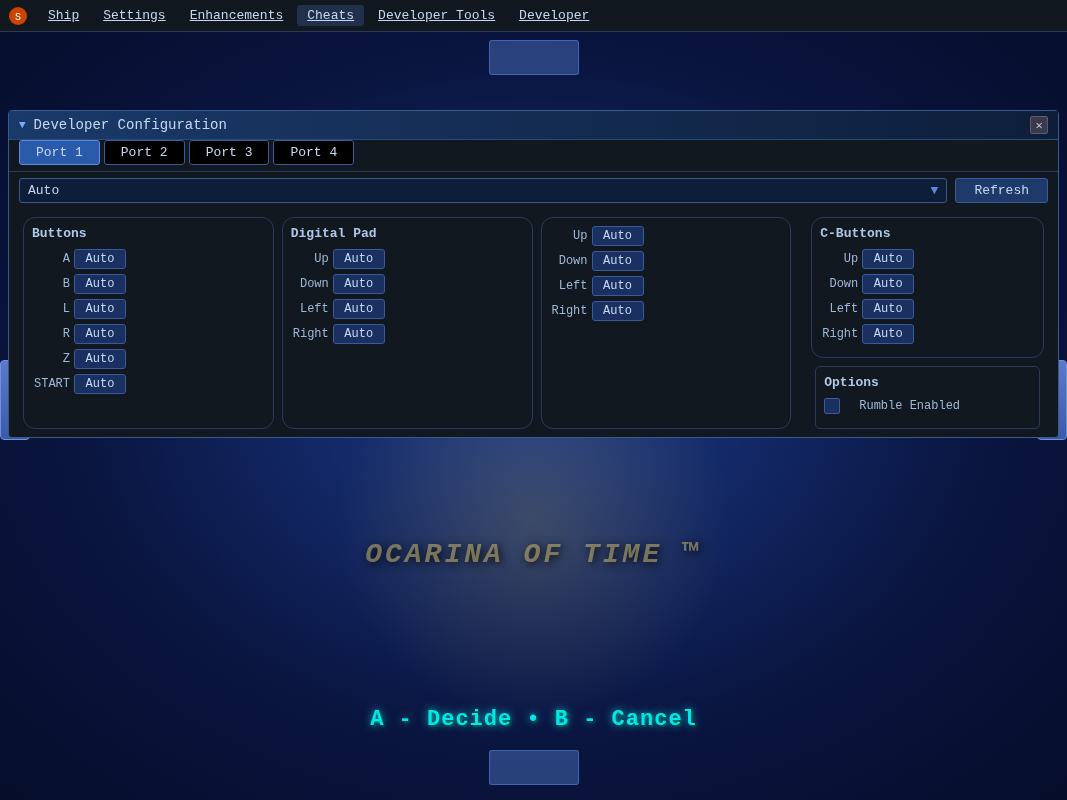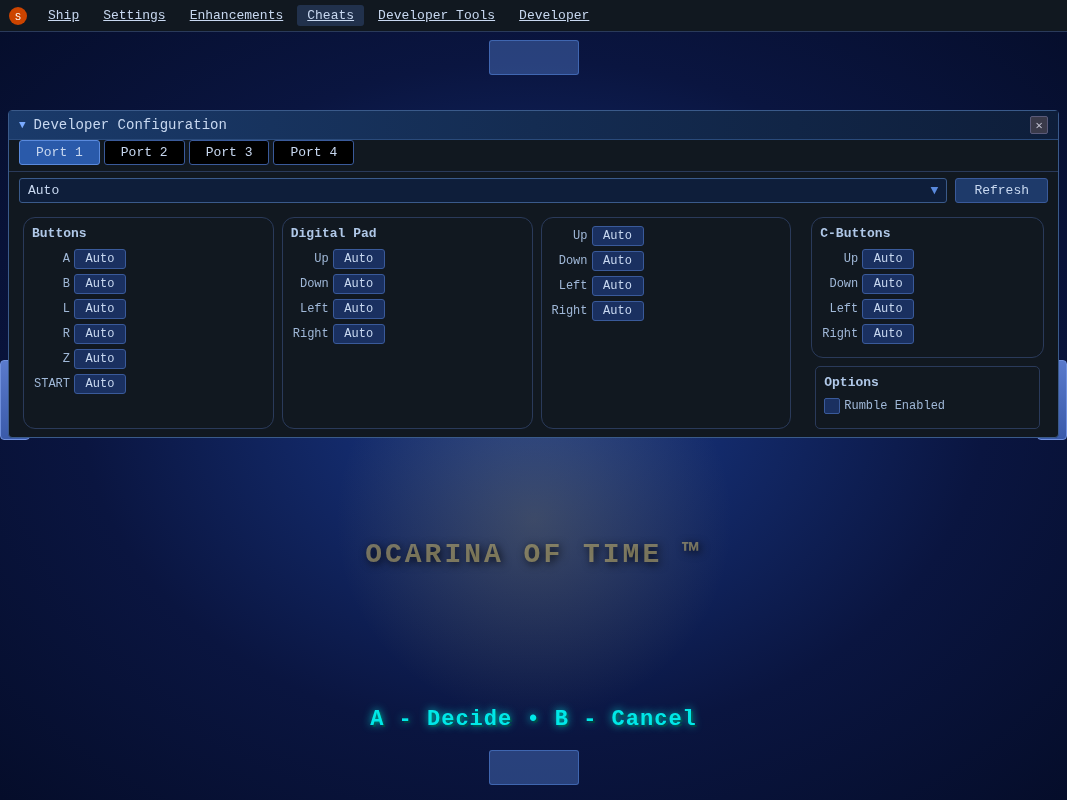--- a/index.html
+++ b/index.html
@@ -278,21 +278,21 @@
     }
     .options-header {
       font-size: 13px;
       color: #b0c8e8;
       margin-bottom: 8px;
       font-weight: bold;
     }
     .option-row {
       display: flex;
       align-items: center;
-      gap: 4px;
+      gap: 19px;
       margin-bottom: 6px;
     }
     .checkbox-box {
       width: 16px;
       height: 16px;
       background: #1a3060;
       border: 1px solid #3a5a9a;
       border-radius: 2px;
       flex-shrink: 0;
     }
@@ -302,20 +302,21 @@
     }
 
     
     .game-title-text {
       position: absolute;
       bottom: 230px;
       left: 50%;
       transform: translateX(-50%);
       color: rgba(220,200,120,0.5);
       font-size: 28px;
+      font-style: italic;
       font-weight: bold;
       letter-spacing: 3px;
       white-space: nowrap;
       z-index: 1;
       text-shadow: 2px 2px 8px rgba(0,0,0,0.8);
       text-align: right;
     }
   </style>
 </head>
 <body>

